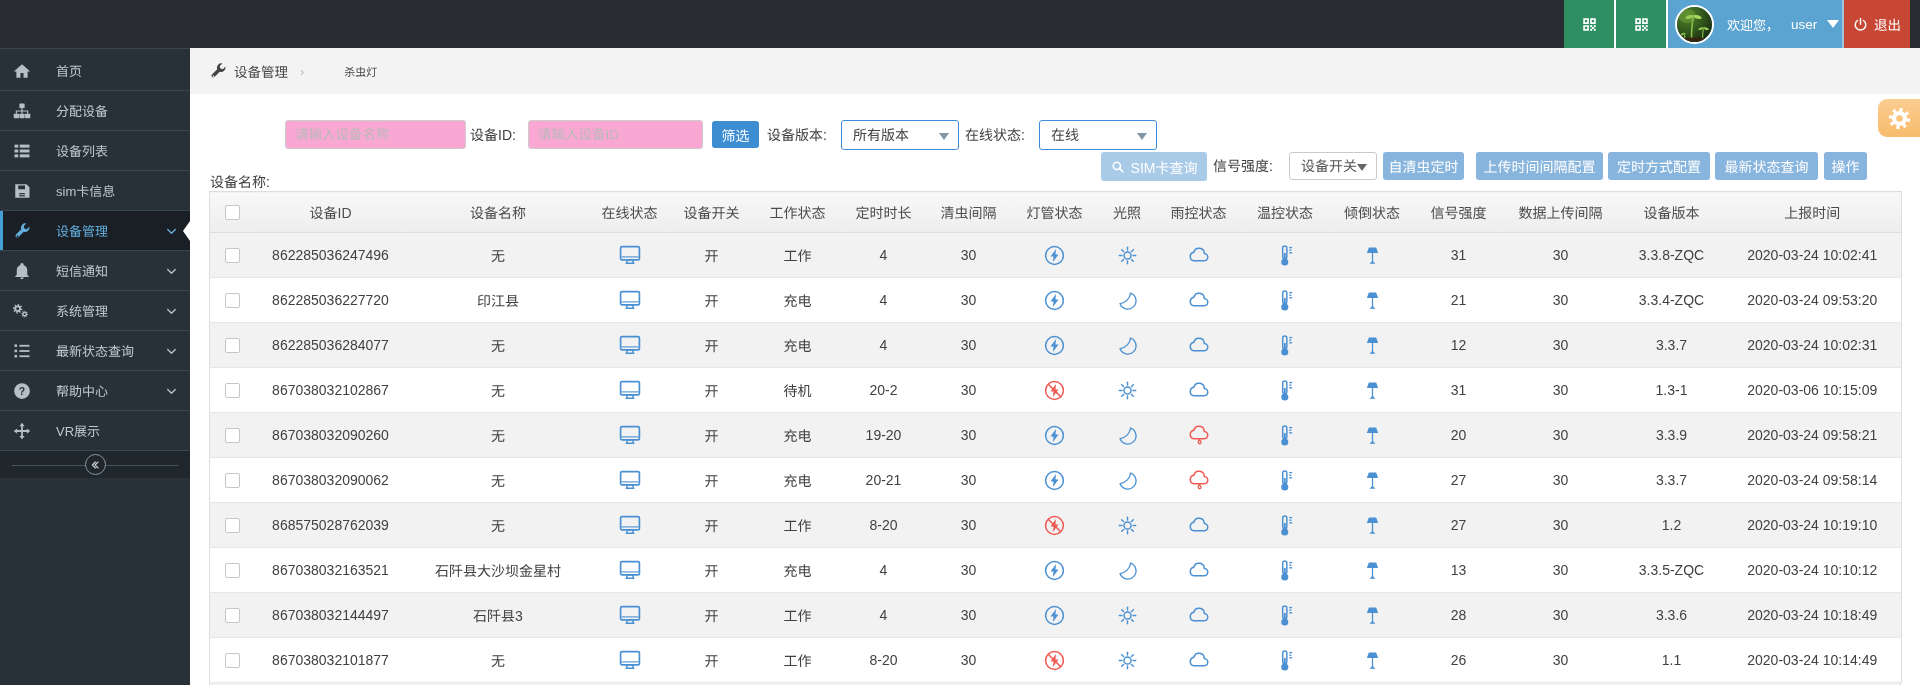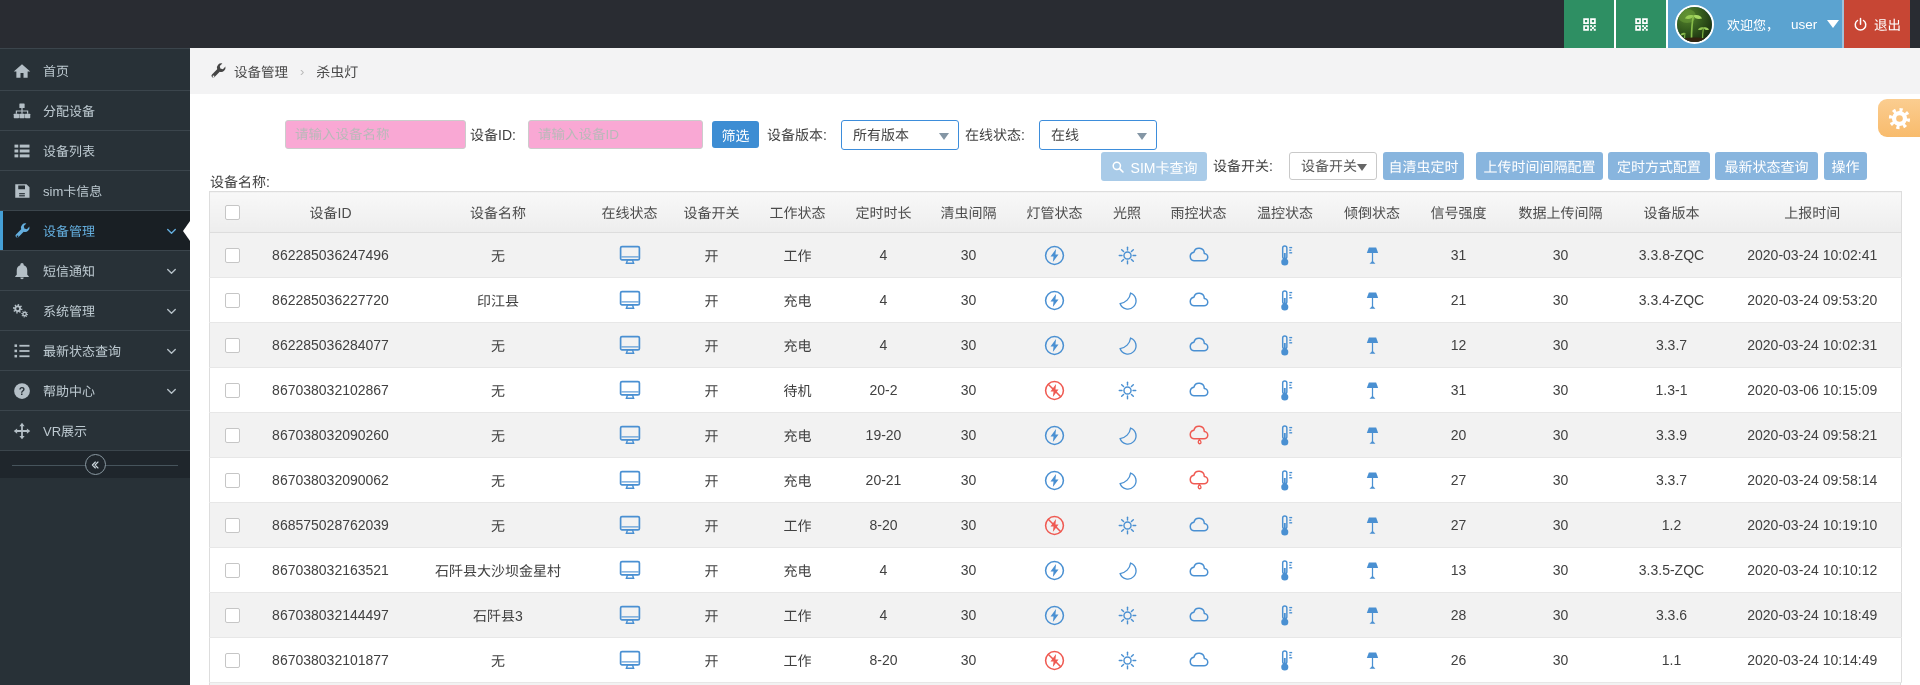--- a/index.html
+++ b/index.html
@@ -19,37 +19,37 @@
   .tb-user .uname { margin-left:12px; font-size:13.5px; }
   .tb-user .caret { margin-left:10px; }
   .tb-logout { width:66px; background:#c74634; color:#fff; display:flex; align-items:center; justify-content:center; gap:6px; cursor:pointer; font-size:13.5px; }
   .tb-darkpad { width:10px; background:#292c32; }
 
   
   .sidebar { position:absolute; left:0; top:48px; width:190px; height:637px; background:#283137; z-index:20; }
   .menu { list-style:none; padding-top:2px; border-top:1px solid #3b454c; }
   .menu li { position:relative; height:40px; display:flex; align-items:center; color:#bdc9d0; cursor:pointer; border-bottom:1px solid #3b454c; }
   .menu li .mi-icon { width:20px; height:19px; margin-left:12px; flex:0 0 auto; display:flex; align-items:center; justify-content:center; }
-  .menu li .mi-label { margin-left:11px; font-size:13px; white-space:nowrap; }
+  .menu li .mi-label { margin-left:24px; font-size:13px; white-space:nowrap; }
   .menu li .mi-arrow { position:absolute; right:13px; top:50%; margin-top:-5px; width:11px; height:11px; }
   .menu li.active { background:#191f24; color:#64aede; }
   .menu li.active::before { content:""; position:absolute; left:0; top:0; bottom:0; width:3px; background:#459fd6; }
   .menu li.active::after { content:""; position:absolute; right:0; top:50%; margin-top:-10px; border-top:10px solid transparent; border-bottom:10px solid transparent; border-right:7px solid #ffffff; }
   .menu svg { display:block; }
   .collapse-band { position:relative; height:27px; background:#1f262c; display:flex; align-items:center; justify-content:center; cursor:pointer; }
   .collapse-band .line { position:absolute; left:12px; right:12px; top:50%; height:1px; background:#46545c; }
   .collapse-band .circ { position:relative; width:21px; height:21px; border-radius:50%; border:1px solid #8a99a2; background:#1f262c; color:#cdd8de; display:flex; align-items:center; justify-content:center; font-size:12px; line-height:1; }
 
   
   .content { position:absolute; left:190px; top:48px; right:0; bottom:0; background:#fff; }
   .breadcrumb-bar { height:46px; background:#f3f3f4; display:flex; align-items:center; padding-left:19px; }
   .breadcrumb-bar .bc-icon { width:18px; height:18px; margin-right:7px; }
   .bc-section { font-size:13.5px; color:#484848; }
   .bc-sep { margin:0 12px; color:#b9b9b9; font-size:13px; }
-  .bc-page { font-size:14px; color:#484848; }
+  .bc-page { font-size:11px; color:#484848;margin-left:28px; }
 
   .toolbar { position:relative; height:97px; }
   .tb-abs { position:absolute; }
   .flabel { font-size:14px; color:#3f3f3f; line-height:29px; white-space:nowrap; }
   .finput { height:29px; border:1px solid #ccc; border-radius:3px; padding:0 9px; font-size:13.5px; color:#444; font-family:inherit; background:#f9a8d4; }
   .finput::placeholder { color:#b9b9b9; }
   .btn { border:none; border-radius:3px; color:#fff; font-size:14px; font-family:inherit; cursor:pointer; white-space:nowrap; }
   .btn-primary { background:#3d8dd3; }
   .btn-soft { background:#88b5de; height:28px; }
   .btn-sim { background:#a9cbe8; height:29px; display:flex; align-items:center; justify-content:center; gap:6px; }
@@ -426,21 +426,21 @@
       <div class="tb-abs fselect" style="left:651px; top:26px; width:118px;"><span>所有版本</span><span class="sel-caret"></span></div>
       <span class="tb-abs flabel" style="left:775px; top:27px;">在线状态:</span>
       <div class="tb-abs fselect" style="left:849px; top:26px; width:118px;"><span>在线</span><span class="sel-caret"></span></div>
 
       <button class="tb-abs btn btn-sim" style="left:911px; top:58px; width:106px;">
         <svg width="14" height="14" style="color:#fff">
             <use href="#sym-search"></use>
           </svg>
         <span>SIM卡查询</span>
       </button>
-      <span class="tb-abs flabel" style="left:1023px; top:58px;">设备开关:</span>
+      <span class="tb-abs flabel" style="left:1023px; top:58px;">信号强度:</span>
       <div class="tb-abs fselect gray" style="left:1099px; top:58px; width:88px;"><span>设备开关</span><span class="sel-caret"></span></div>
       <div id="action-buttons">
           <button class="tb-abs btn btn-soft" style="left: 1193px; top: 58px; width: 81px;">自清虫定时</button>
           <button class="tb-abs btn btn-soft" style="left: 1286px; top: 58px; width: 127px;">上传时间间隔配置</button>
           <button class="tb-abs btn btn-soft" style="left: 1418px; top: 58px; width: 102px;">定时方式配置</button>
           <button class="tb-abs btn btn-soft" style="left: 1525px; top: 58px; width: 103px;">最新状态查询</button>
           <button class="tb-abs btn btn-soft" style="left: 1634px; top: 58px; width: 43px;">操作</button>
         </div>
     </div>
 

